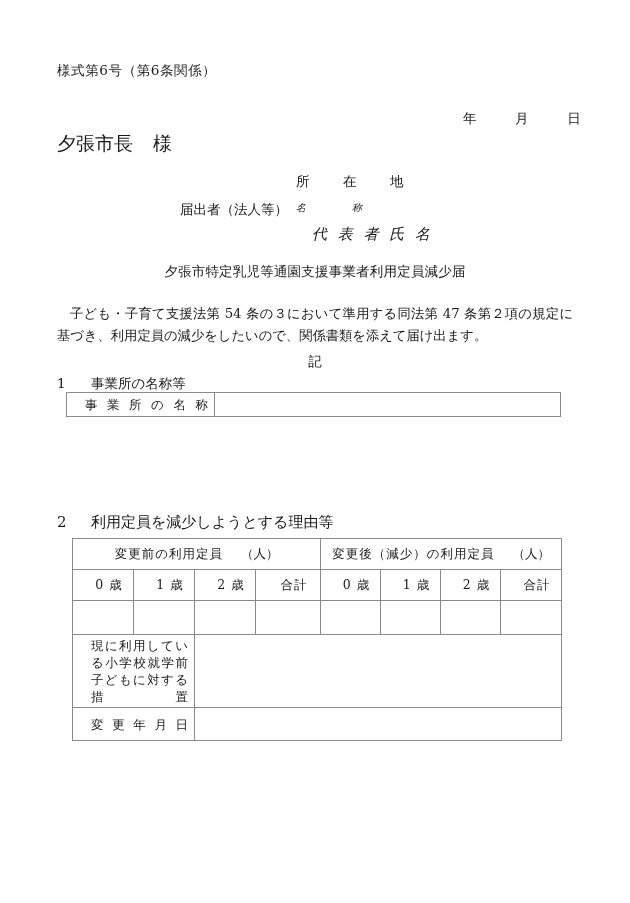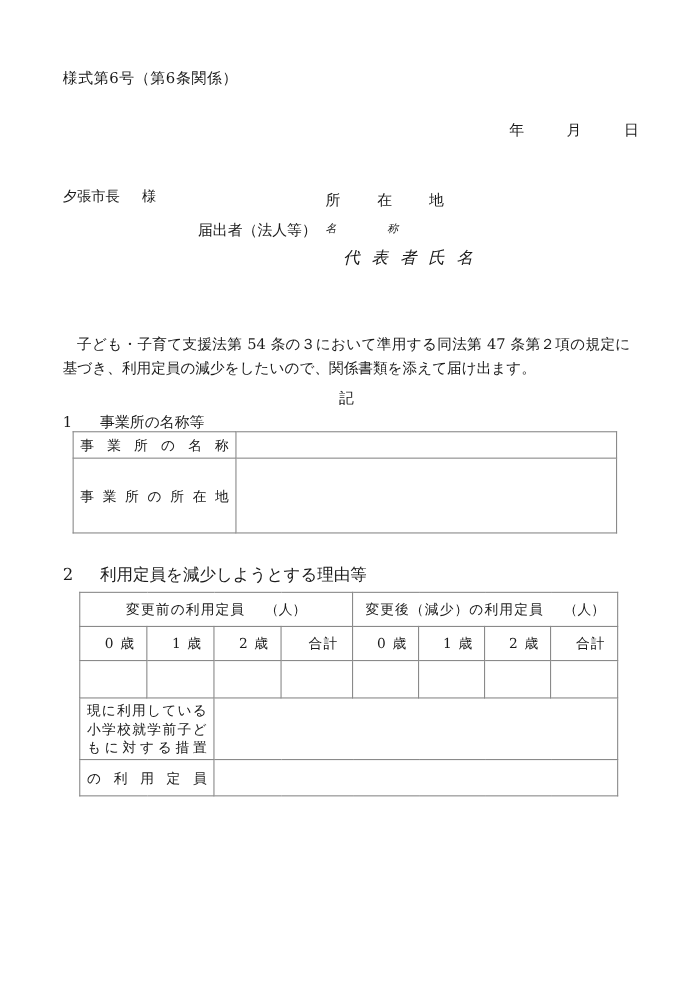--- a/index.html
+++ b/index.html
@@ -33,22 +33,21 @@
   }
   .date-line {
     left: 463px; top: 110px;
     font-size: 13.5px;
   }
   .date-line span { display: inline-block; }
   .date-line .g { width: 30px; }
 
   .addressee {
     left: 57px; top: 131px;
-    font-size: 13px;
-    margin-top: 39px;
+    font-size: 19px;
   }
   .addressee .sama { margin-left: 20px; }
 
   
   .filer-loc {
     left: 296px; top: 173px;
     font-size: 13.5px;
     letter-spacing: 10px;
   }
   .filer-label {
@@ -115,20 +114,21 @@
   table td {
     border: 1px solid #8a8a8a;
     padding: 0;
     vertical-align: middle;
     text-align: center;
   }
   .lbl {
     font-size: 12.5px;
     line-height: 17px;
     padding: 2px 6px;
+    margin-left: 12px;
   }
   
   .spread {
     display: block;
     text-align: justify;
     text-align-last: justify;
     text-justify: inter-character;
   }
 
   #table-jigyosho {
@@ -177,40 +177,35 @@
     <span>夕張市長</span><span class="sama">様</span>
   </div>
 
   <div class="abs jp filer-loc">所　在　地</div>
   <div class="abs jp filer-label">届出者（法人等）</div>
   <div class="abs jp filer-name">
     <span>名</span><span class="sp"></span><span>称</span>
   </div>
   <div class="abs jp filer-rep">代 表 者 氏 名</div>
 
+  <div class="abs jp doc-title">夕張市特定乳児等通園支援事業者利用定員減少届</div>
 
   <div class="jp body-para">子ども・子育て支援法第 54 条の３において準用する同法第 47 条第２項の規定に基づき、利用定員の減少をしたいので、関係書類を添えて届け出ます。</div>
 
   <div class="abs jp ki">記</div>
 
   <div class="abs jp sec1-head">
     <span class="num">1</span><span>事業所の名称等</span>
   </div>
 
   <table id="table-jigyosho" class="jp">
     <tbody>
       <tr class="r1">
         <td class="label">
           <span class="lbl spread">事業所の名称</span>
-        </td>
-        <td class="value"></td>
-      </tr>
-      <tr class="r2">
-        <td class="label">
-          <span class="lbl spread">事業所の所在地</span>
         </td>
         <td class="value"></td>
       </tr>
     </tbody>
   </table>
 
   <div class="abs jp sec2-head">
     <span class="num">2</span><span>利用定員を減少しようとする理由等</span>
   </div>
 
@@ -255,20 +250,20 @@
         <td class="entry"></td>
       </tr>
       <tr class="measure">
         <td class="rowlabel" colspan="2">
           <span class="lbl spread">現に利用している小学校就学前子どもに対する措置</span>
         </td>
         <td colspan="6"></td>
       </tr>
       <tr class="changedate">
         <td class="rowlabel" colspan="2">
-          <span class="lbl spread">の利用定員</span>
+          <span class="lbl spread">変更年月日</span>
         </td>
         <td colspan="6"></td>
       </tr>
     </tbody>
   </table>
 
 </div>
 
 </body></html>

